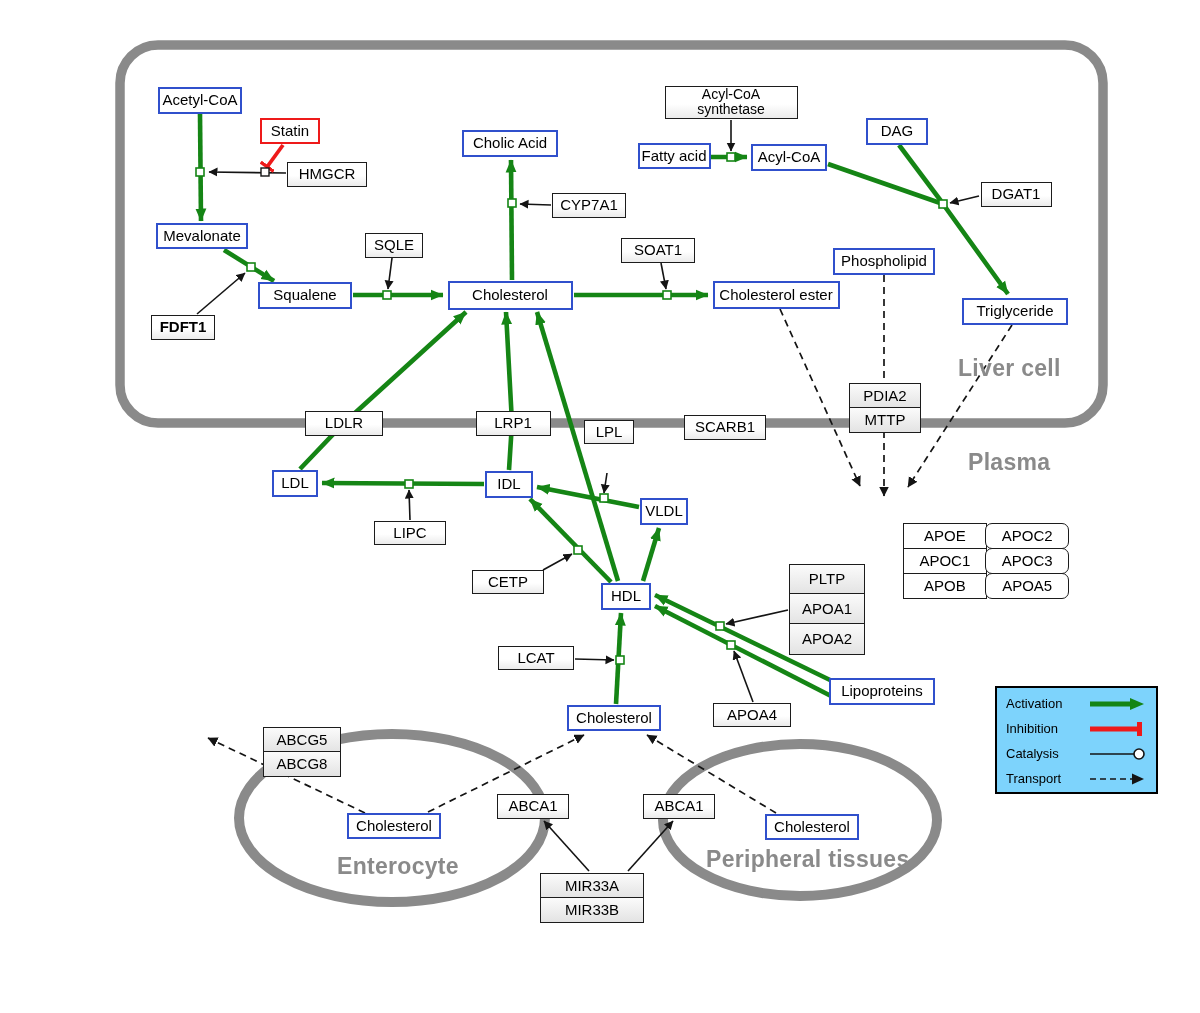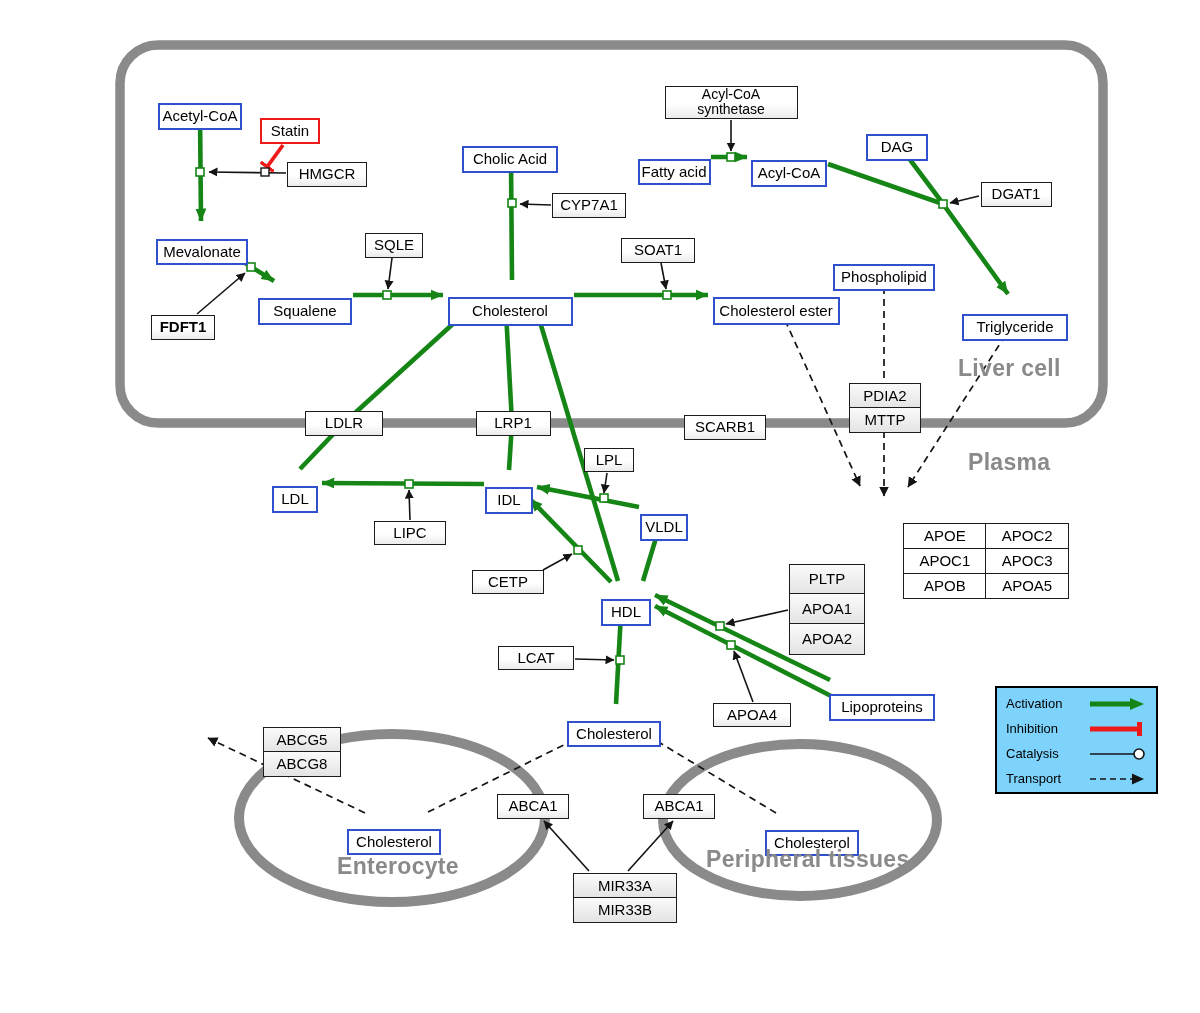--- a/index.html
+++ b/index.html
@@ -22,35 +22,35 @@
   .mk-act { fill:var(--activation,#158515); }
   .mk-blk { fill:#141414; }
   .mk-inh { fill:var(--inhibition,#ee1a1a); }
   .anchor.green { fill:#ffffff; stroke:var(--activation,#158515); stroke-width:1.6; }
   .anchor.black { fill:#ffffff; stroke:#141414; stroke-width:1.4; }
 
   
   #nodes { position:absolute; left:0; top:0; width:100%; height:100%; }
   .node { position:absolute; display:flex; align-items:center; justify-content:center;
           background:#ffffff; color:#000; font-size:15px; text-align:center; line-height:1.05; }
-  .node.metabolite { border:2.6px solid var(--metabolite,#3050cc);margin-top:16px; }
+  .node.metabolite { border:2.6px solid var(--metabolite,#3050cc); }
   .node.inhibitor  { border:2.6px solid var(--inhibition,#ee1a1a); }
   .node.gene { border:1.4px solid #1c1c1c; background:linear-gradient(180deg,#ffffff 55%,#ebebeb); }
   .node.multiline { flex-direction:column; font-size:14px; }
   .mline { width:100%; }
   .node.stack { flex-direction:column; background:none; border:none; padding:0; }
   .srow { width:100%; flex:1; display:flex; align-items:center; justify-content:center;
           border:1.4px solid #1c1c1c; background:linear-gradient(180deg,#fbfbfb,#e3e3e3); }
   .srow:not(:first-child) { margin-top:-1.4px; }
   .node.table { flex-direction:column; background:none; border:none; padding:0; }
   .trow { width:100%; flex:1; display:flex; }
   .trow:not(:first-child) { margin-top:-1.4px; }
   .tcell { flex:1; display:flex; align-items:center; justify-content:center;
            border:1.4px solid #1c1c1c; background:#ffffff; }
-  .tcell:not(:first-child) { margin-left:-1.4px; }
+  .tcell:not(:first-child) { margin-left:-1.4px;border-radius:7px; }
 
   
   .legend { position:absolute; border:2.2px solid #000; background:#7dd3fc; padding:3px 0; }
   .legend-row { display:flex; align-items:center; justify-content:space-between; height:25px; padding:0 9px; }
   .legend-label { font-size:13px; color:#000; }
   .lg-act-line { stroke:var(--activation,#158515); stroke-width:5; }
   .lg-act-head { fill:var(--activation,#158515); }
   .lg-inh-line { stroke:var(--inhibition,#ee1a1a); stroke-width:5; }
   .lg-inh-bar  { fill:var(--inhibition,#ee1a1a); }
   .lg-cat-line { stroke:#141414; stroke-width:1.6; }
@@ -165,21 +165,21 @@
       <div class="node metabolite" style="left: 962px; top: 297.5px; width: 106px; height: 27px;">Triglyceride</div>
       <div class="node stack" style="left: 849px; top: 383px; width: 72px; height: 50px;">
         <div class="srow">PDIA2</div>
         <div class="srow">MTTP</div>
       </div>
       <div class="node gene" style="left: 305px; top: 410.5px; width: 78px; height: 25px;">LDLR</div>
       <div class="node gene" style="left: 475.5px; top: 410.5px; width: 75px; height: 25px;">LRP1</div>
       <div class="node gene" style="left: 684px; top: 414.5px; width: 82px; height: 25px;">SCARB1</div>
       <div class="node metabolite" style="left: 272px; top: 469.5px; width: 46px; height: 27px;">LDL</div>
       <div class="node metabolite" style="left: 485px; top: 470.5px; width: 48px; height: 27px;">IDL</div>
-      <div class="node gene" style="left: 584px; top: 448px; width: 50px; height: 24px;">LPL</div>
+      <div class="node gene" style="left: 584px; top: 420px; width: 50px; height: 24px;">LPL</div>
       <div class="node metabolite" style="left: 640px; top: 497.5px; width: 48px; height: 27px;">VLDL</div>
       <div class="node gene" style="left: 374px; top: 521px; width: 72px; height: 24px;">LIPC</div>
       <div class="node gene" style="left: 472px; top: 570px; width: 72px; height: 24px;">CETP</div>
       <div class="node metabolite" style="left: 601px; top: 582.5px; width: 50px; height: 27px;">HDL</div>
       <div class="node stack" style="left: 789px; top: 563.5px; width: 76px; height: 91px;">
         <div class="srow">PLTP</div>
         <div class="srow">APOA1</div>
         <div class="srow">APOA2</div>
       </div>
       <div class="node table" style="left: 903px; top: 523px; width: 166px; height: 76px;">
@@ -201,21 +201,21 @@
       <div class="node metabolite" style="left: 829px; top: 677.5px; width: 106px; height: 27px;">Lipoproteins</div>
       <div class="node metabolite" style="left: 567px; top: 705px; width: 94px; height: 26px;">Cholesterol</div>
       <div class="node stack" style="left: 263px; top: 727px; width: 78px; height: 50px; align-items: flex-end;">
         <div class="srow">ABCG5</div>
         <div class="srow">ABCG8</div>
       </div>
       <div class="node metabolite" style="left: 347px; top: 813px; width: 94px; height: 26px;">Cholesterol</div>
       <div class="node gene" style="left: 497px; top: 793.5px; width: 72px; height: 25px;">ABCA1</div>
       <div class="node gene" style="left: 643px; top: 793.5px; width: 72px; height: 25px;">ABCA1</div>
       <div class="node metabolite" style="left: 765px; top: 814px; width: 94px; height: 26px;">Cholesterol</div>
-      <div class="node stack" style="left: 573px; top: 873px; width: 104px; height: 50px;">
+      <div class="node stack" style="left: 540px; top: 873px; width: 104px; height: 50px;">
         <div class="srow">MIR33A</div>
         <div class="srow">MIR33B</div>
       </div>
     </div>
 
   <div class="comp-label" style="left:958px;top:355px;">Liver cell</div>
   <div class="comp-label" style="left:968px;top:449px;">Plasma</div>
   <div class="comp-label" style="left:337px;top:853px;">Enterocyte</div>
   <div class="comp-label" style="left:706px;top:846px;">Peripheral tissues</div>
 

